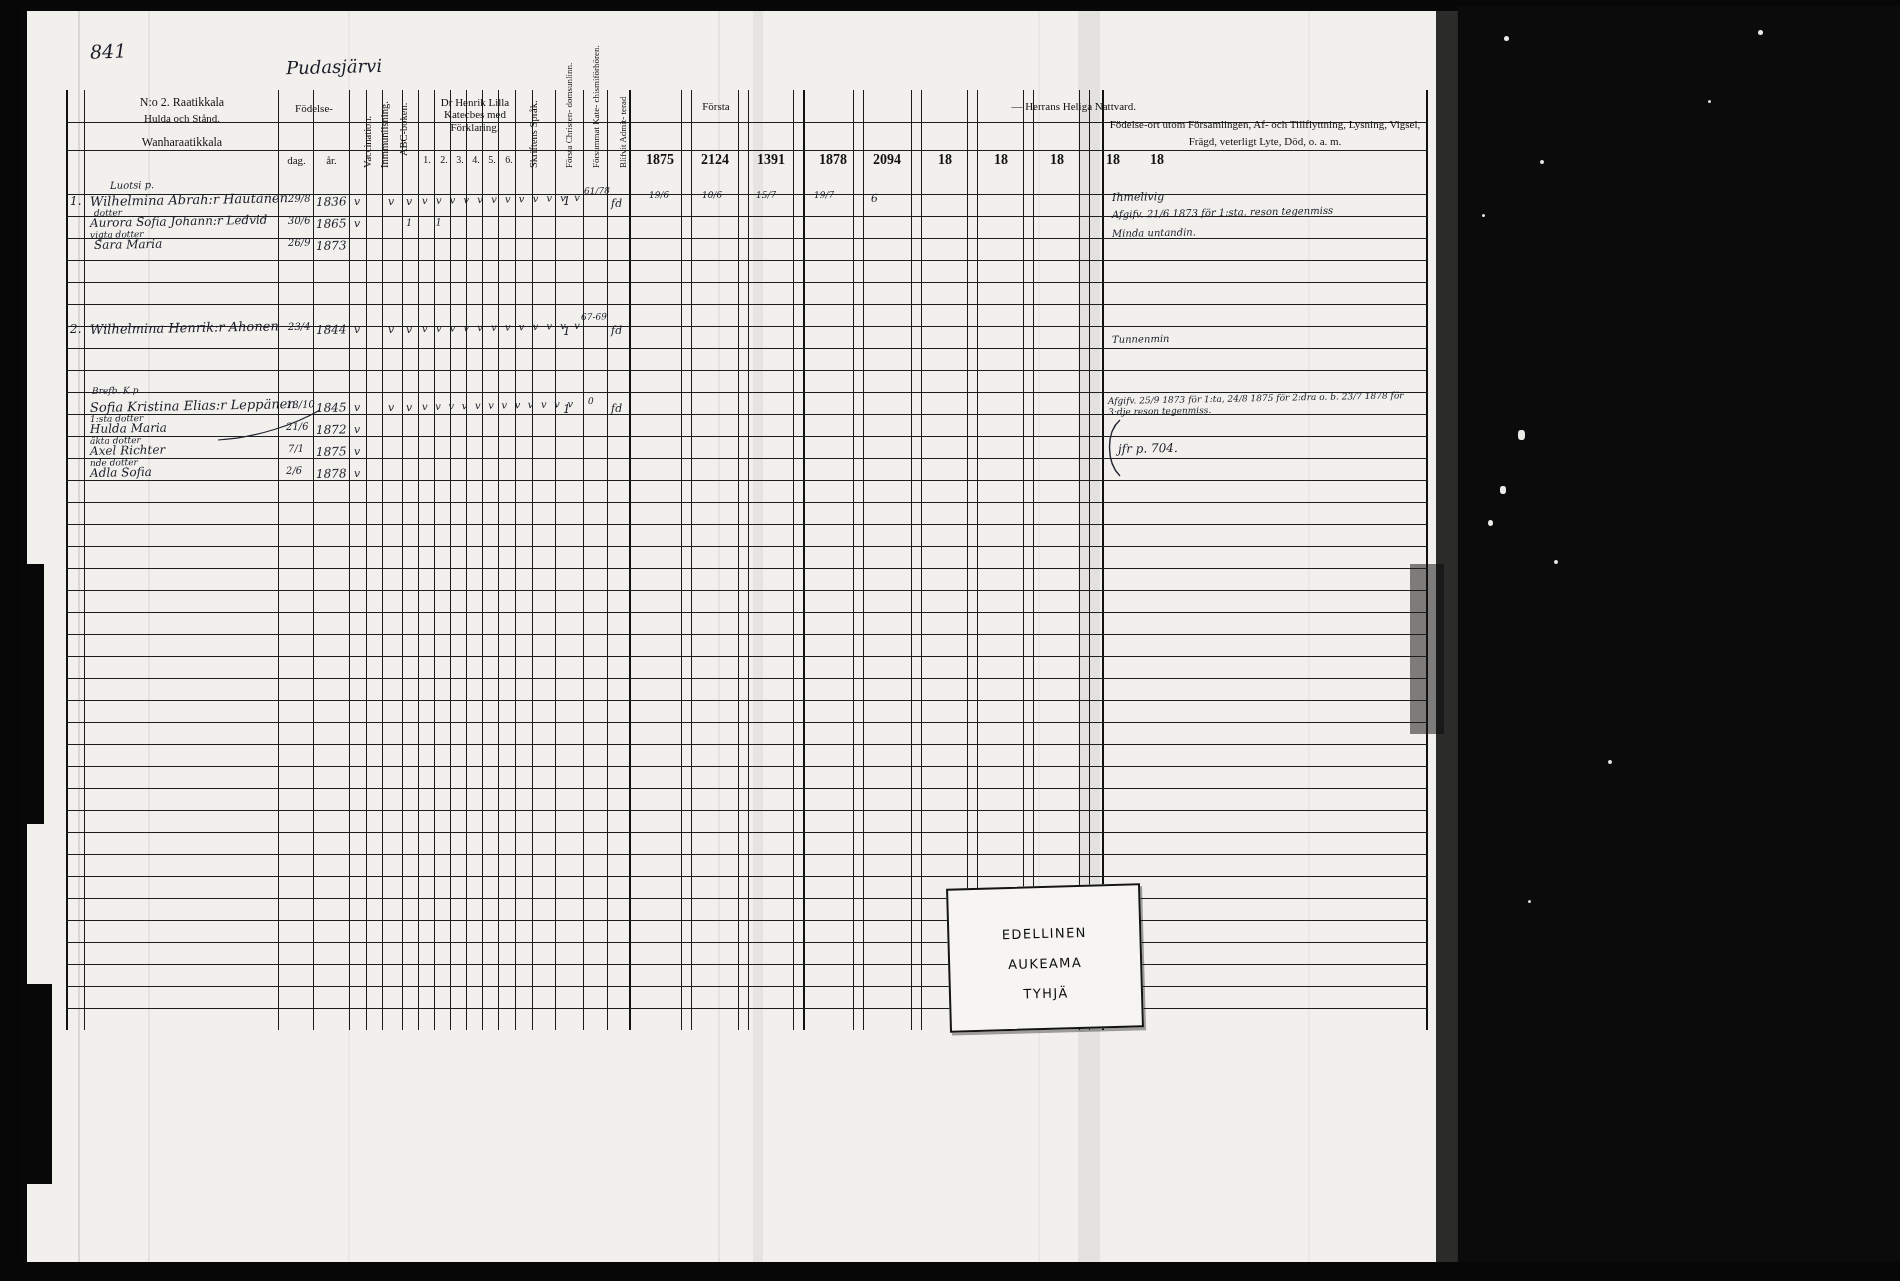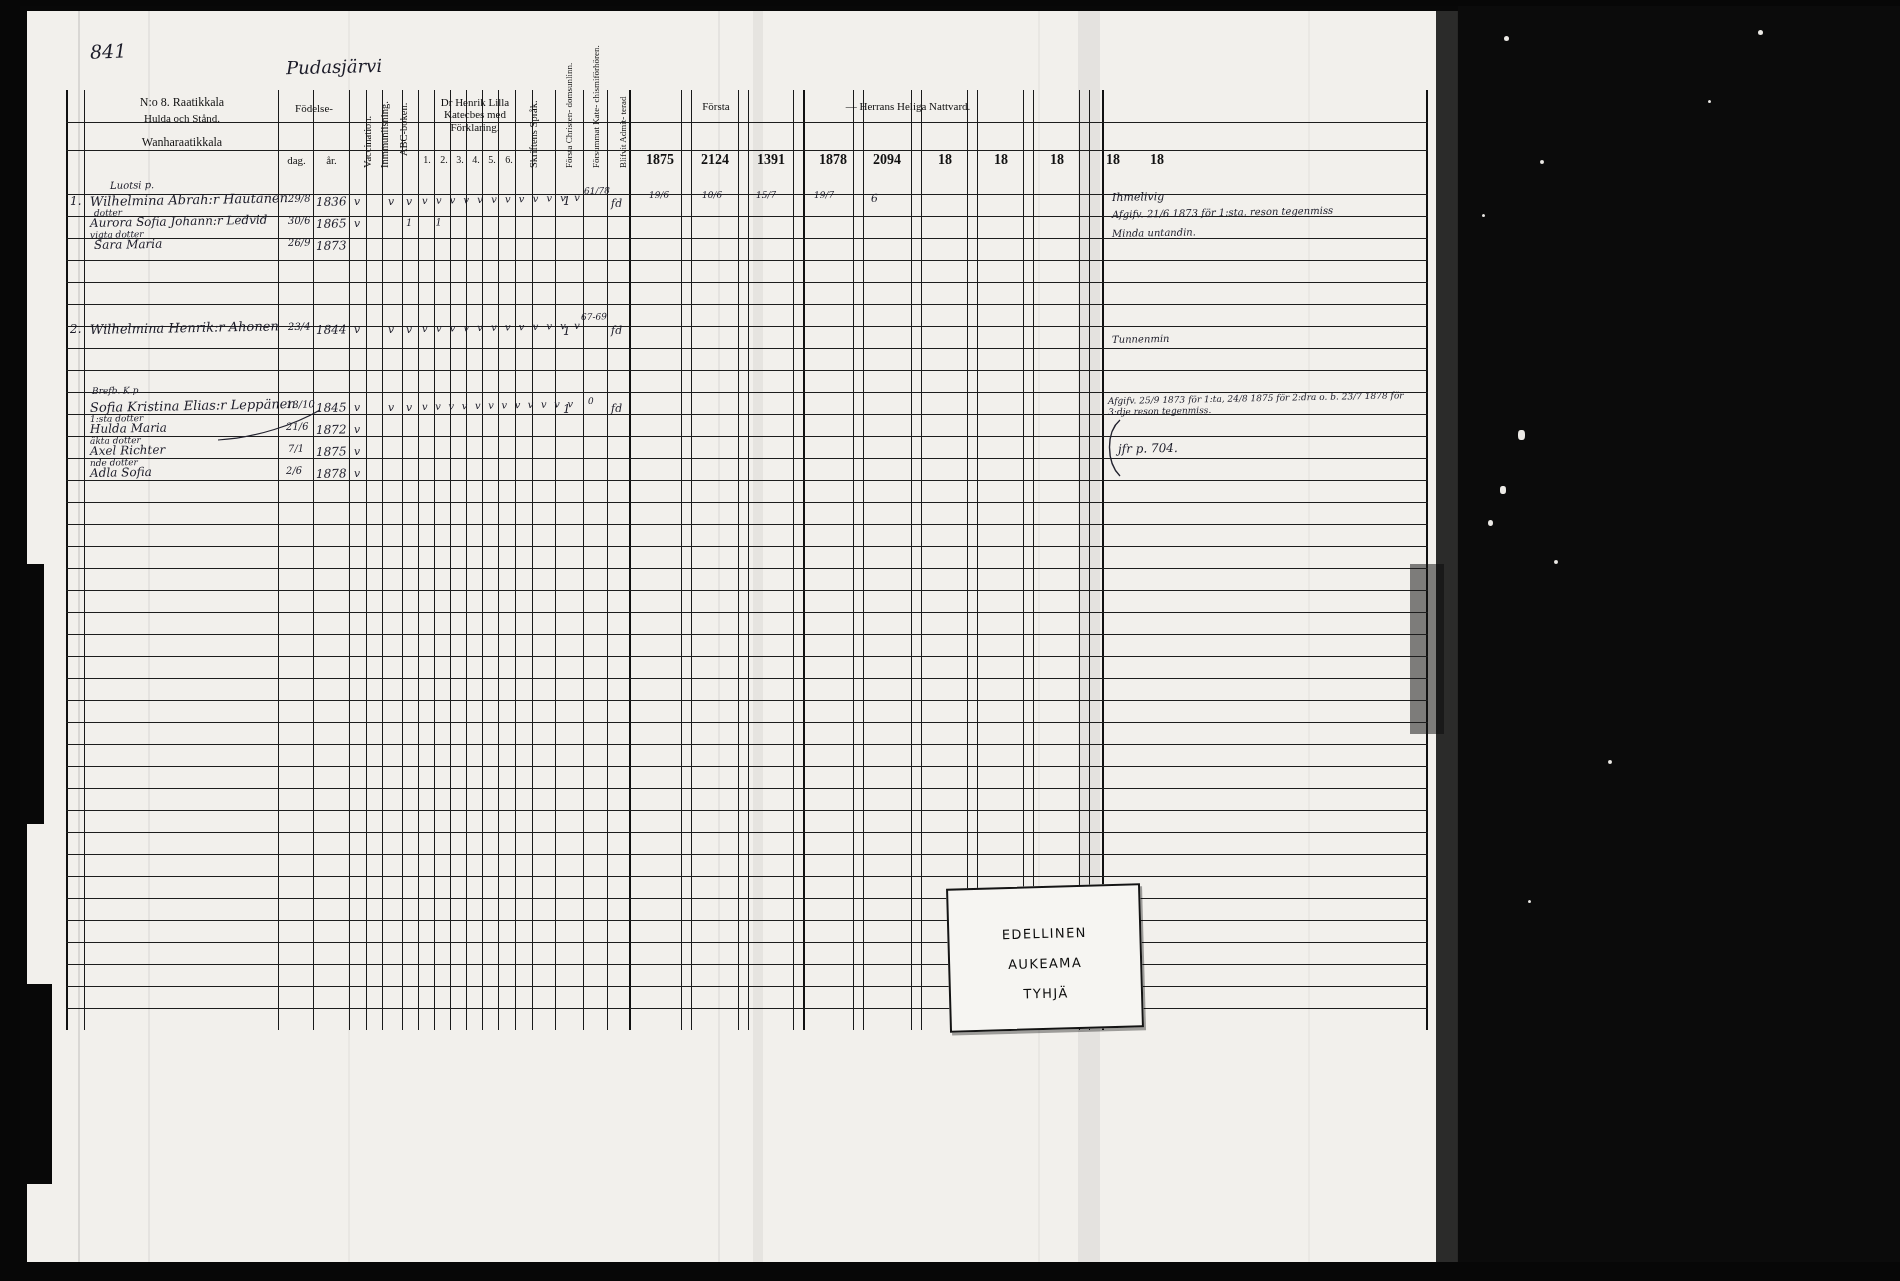--- a/index.html
+++ b/index.html
@@ -167,21 +167,21 @@
       <div class="hline" style="top:742px;"></div>
       <div class="hline" style="top:764px;"></div>
       <div class="hline" style="top:786px;"></div>
       <div class="hline" style="top:808px;"></div>
       <div class="hline" style="top:830px;"></div>
       <div class="hline" style="top:852px;"></div>
       <div class="hline" style="top:874px;"></div>
       <div class="hline" style="top:896px;"></div>
       <div class="hline" style="top:918px;"></div>
 
-      <div class="hdr" style="left:22px;top:6px;width:188px;font-size:12px;">N:o 8. Raatikkala</div>
+      <div class="hdr" style="left:22px;top:6px;width:188px;font-size:12px;">N:o 2. Raatikkala</div>
       <div class="hdr" style="left:22px;top:22px;width:188px;">Hulda och Stånd.</div>
       <div class="hdr" style="left:22px;top:46px;width:188px;font-size:12px;">Wanharaatikkala</div>
 
       <div class="hdr" style="left:214px;top:12px;width:68px;">Födelse-</div>
       <div class="hdr" style="left:214px;top:64px;width:33px;">dag.</div>
       <div class="hdr" style="left:249px;top:64px;width:33px;">år.</div>
 
       <div class="hdrv" style="left:296px;top:78px;">Vaccination.</div>
       <div class="hdrv" style="left:313px;top:78px;">Inmmunlisning.</div>
       <div class="hdrv" style="left:332px;top:66px;">ABC-boken.</div>
@@ -193,33 +193,34 @@
       <div class="hdr" style="left:403px;top:64px;width:14px;font-size:10px;">4.</div>
       <div class="hdr" style="left:419px;top:64px;width:14px;font-size:10px;">5.</div>
       <div class="hdr" style="left:436px;top:64px;width:14px;font-size:10px;">6.</div>
 
       <div class="hdrv" style="left:462px;top:78px;">Skriftens Språk.</div>
       <div class="hdrv" style="left:498px;top:78px;font-size:9px;">Första Christen- domsunlinn.</div>
       <div class="hdrv" style="left:525px;top:78px;font-size:9px;">Försummat Kate- chismiförhören.</div>
       <div class="hdrv" style="left:552px;top:78px;font-size:9px;">Blifvit Admit- terad</div>
 
       <div class="hdr" style="left:565px;top:10px;width:170px;">Första</div>
-      <div class="hdr" style="left:697px;top:10px;width:290px;">— Herrans Heliga Nattvard.</div>
+      <div class="hdr" style="left:780px;top:10px;width:290px;text-align:right;">— Herrans Heliga Nattvard.</div>
 
       <div class="yr" style="left:565px;top:62px;width:58px;">1875</div>
       <div class="yr" style="left:620px;top:62px;width:58px;">2124</div>
       <div class="yr" style="left:676px;top:62px;width:58px;">1391</div>
       <div class="yr" style="left:738px;top:62px;width:58px;">1878</div>
       <div class="yr" style="left:792px;top:62px;width:58px;">2094</div>
       <div class="yr" style="left:850px;top:62px;width:58px;">18</div>
       <div class="yr" style="left:906px;top:62px;width:58px;">18</div>
       <div class="yr" style="left:962px;top:62px;width:58px;">18</div>
       <div class="yr" style="left:1018px;top:62px;width:58px;">18</div>
       <div class="yr" style="left:1062px;top:62px;width:58px;">18</div>
 
+      <div class="hdr" style="left:1042px;top:26px;width:314px;line-height:1.5;">Födelse-ort utom Församlingen, Af- och Tillflyttning, Lysning, Vigsel, Frägd, veterligt Lyte, Död, o. a. m.</div>
 
       <div class="hw s10" style="left:44px;top:90px;">Luotsi p.</div>
       <div class="hw s12" style="left:4px;top:104px;">1.</div>
       <div class="hw s13" style="left:24px;top:104px;">Wilhelmina Abrah:r Hautanen</div>
       <div class="hw s9" style="left:28px;top:118px;">dotter</div>
       <div class="hw s10" style="left:222px;top:103px;">29/8</div>
       <div class="hw s12" style="left:250px;top:105px;">1836</div>
       <div class="hw s11" style="left:288px;top:105px;">v</div>
       <div class="hw s11" style="left:322px;top:105px;">v</div>
       <div class="hw s11" style="left:340px;top:105px;">v</div>

